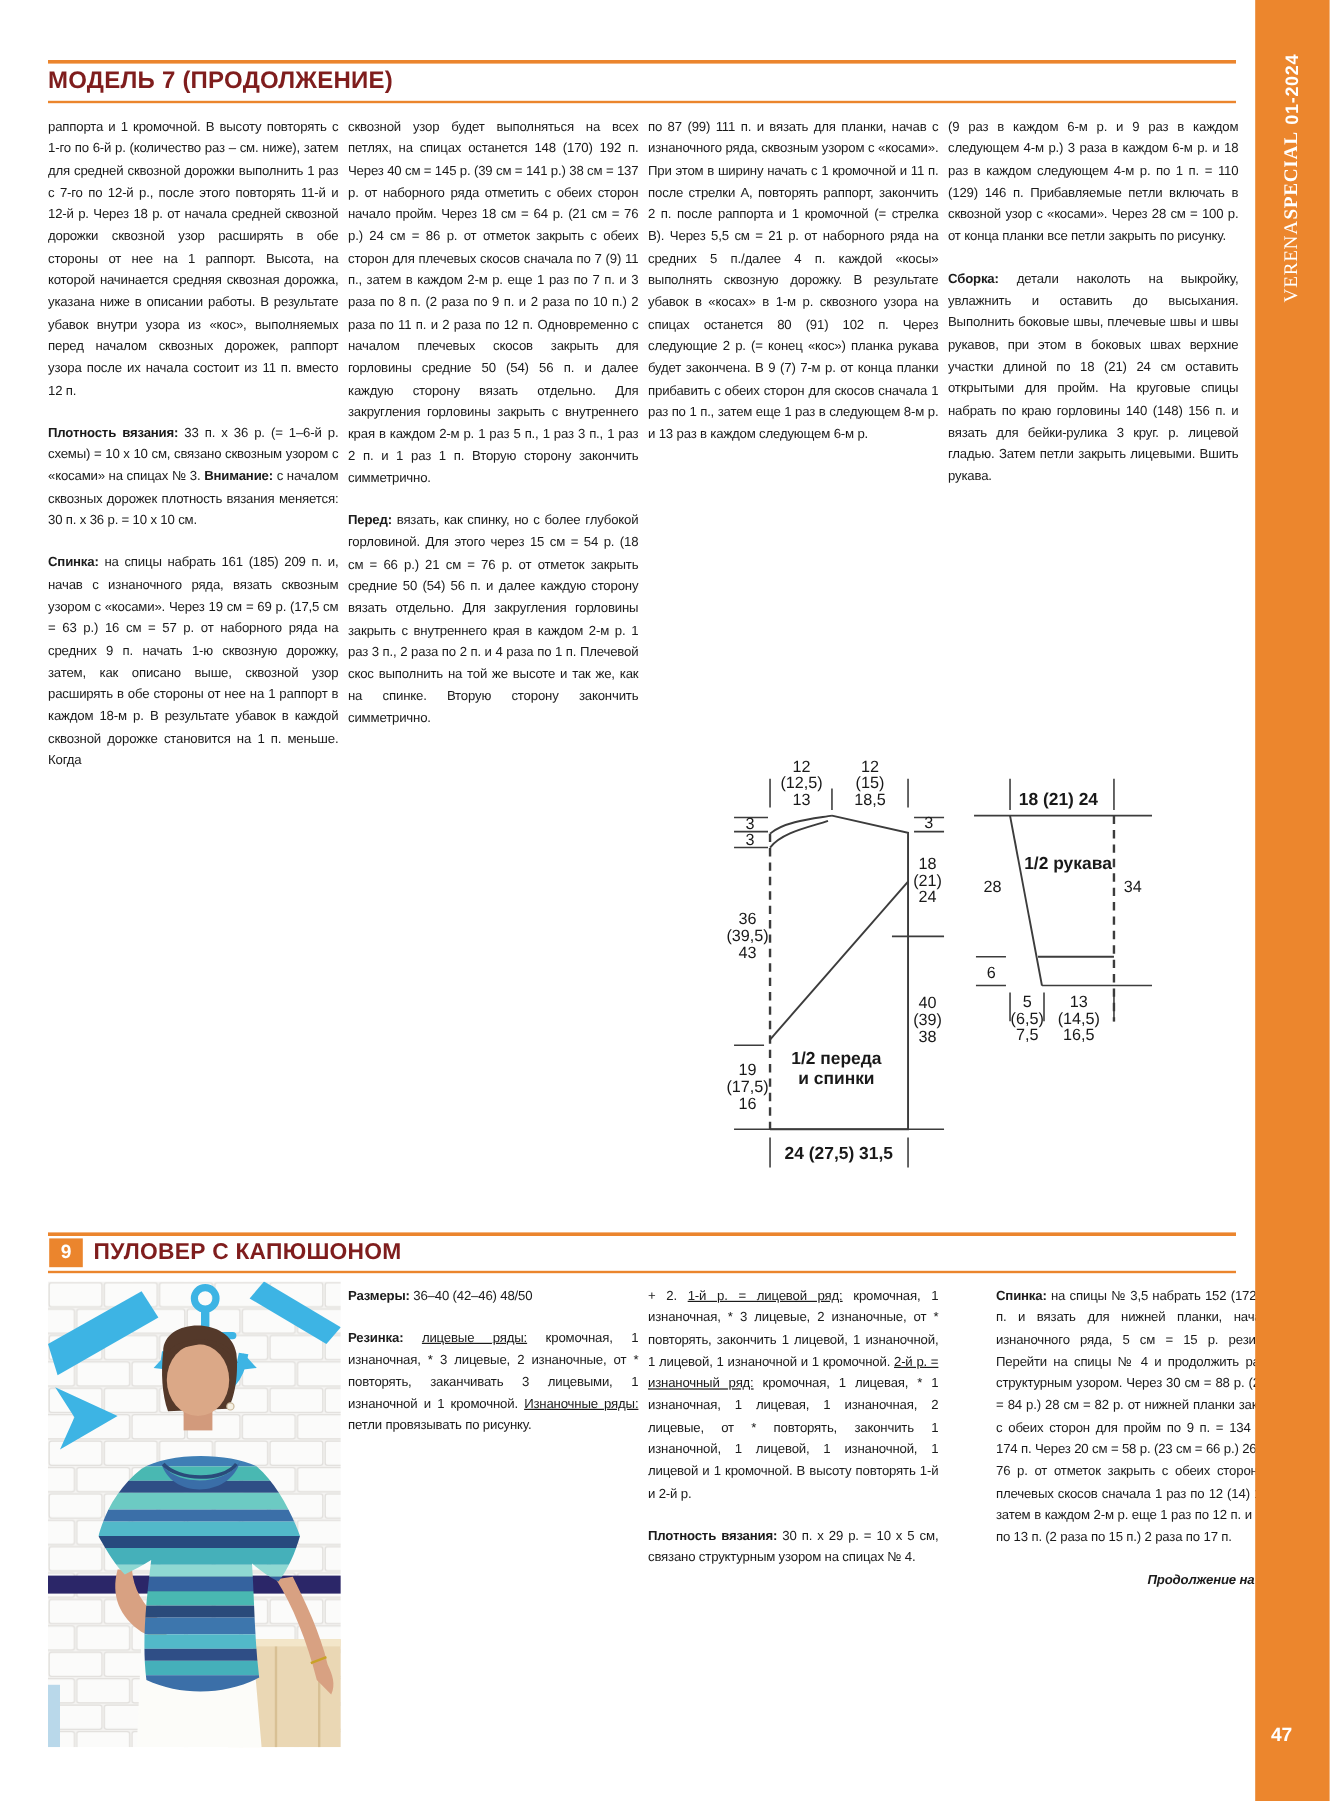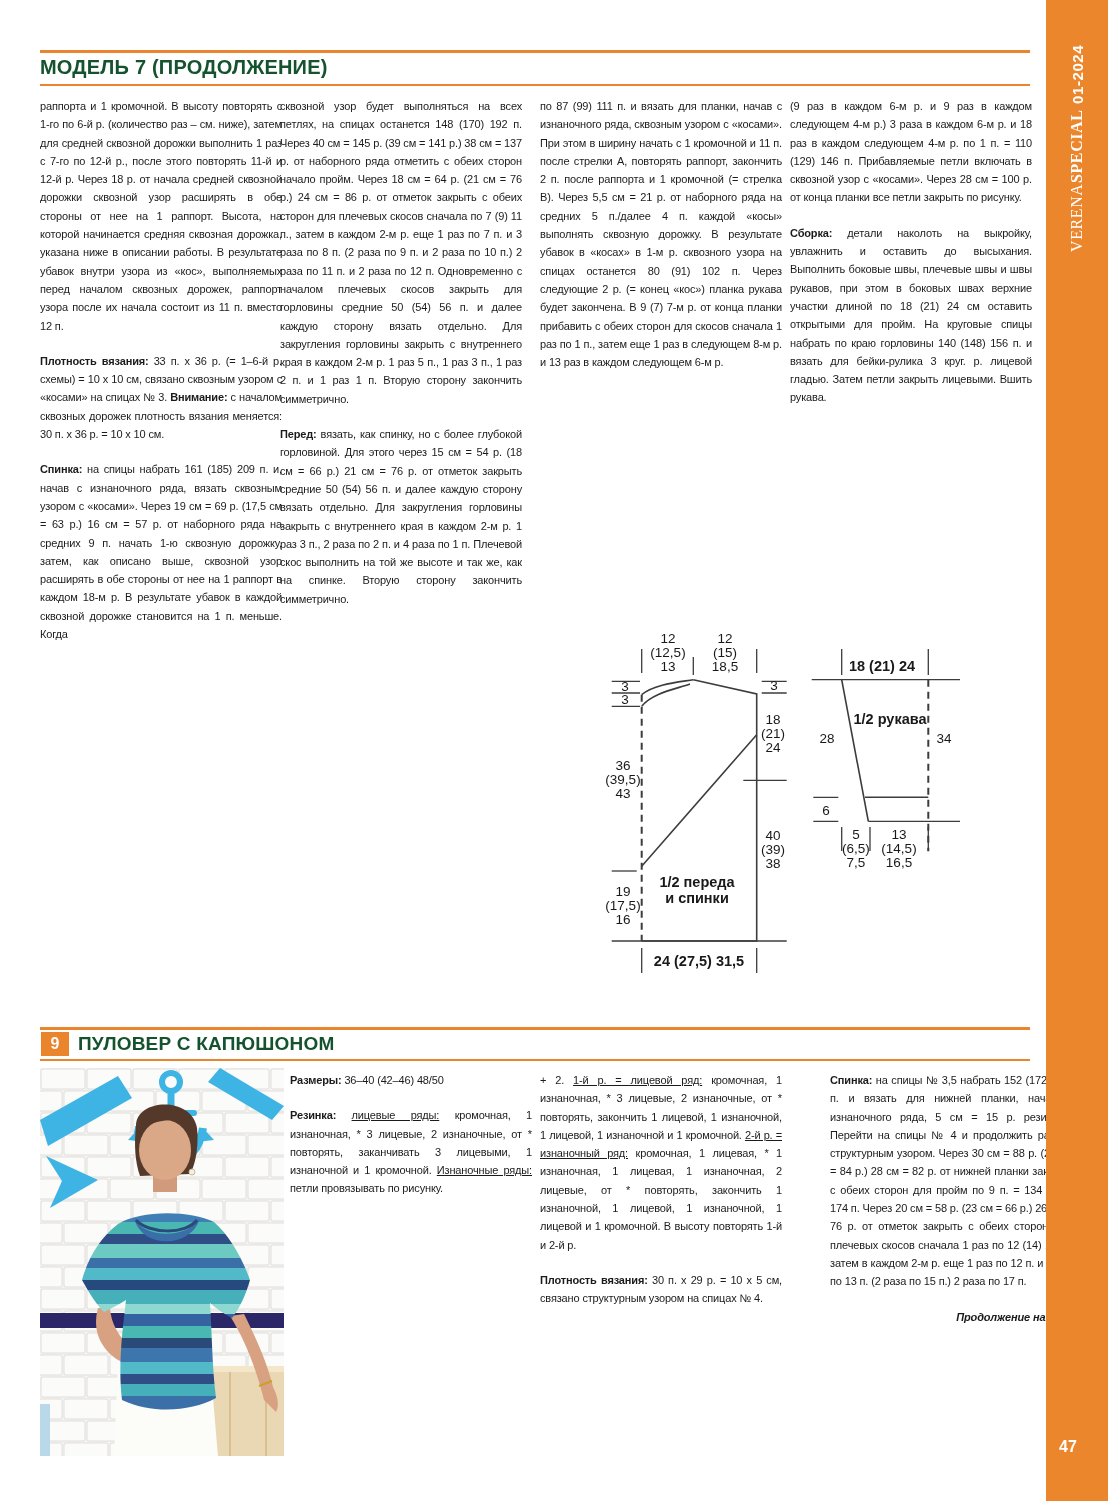--- a/index.html
+++ b/index.html
@@ -1,20 +1,20 @@
 <!DOCTYPE html>
 <html><head>
 <meta charset="utf-8">
 <style>
   html,body{margin:0;padding:0;background:#888;}
   .page{position:relative;width:1111px;height:1501px;background:#ffffff;overflow:hidden;
         font-family:"Liberation Sans", sans-serif;color:#1b1b1b;}
   .abs{position:absolute;}
   .rule{position:absolute;background:#EB852D;}
-  .h1{position:absolute;color:#14532d;font-weight:bold;font-size:20px;letter-spacing:0.2px;white-space:nowrap;}
+  .h1{position:absolute;color:#7f1d1d;font-weight:bold;font-size:20px;letter-spacing:0.2px;white-space:nowrap;}
   .col{position:absolute;width:242px;font-size:11px;line-height:18.3px;text-align:justify;letter-spacing:-0.15px;}
   .col p{margin:0 0 17px 0;}
   .col p:last-child{margin-bottom:0;}
   .b{font-weight:bold;}
   .u{text-decoration:underline;}
   .i{font-style:italic;}
   .num-box{position:absolute;background:#EB852D;color:#fff;font-weight:bold;font-size:16px;
            display:flex;align-items:center;justify-content:center;}
   .sidebar{position:absolute;left:1046px;top:0;width:62px;height:1501px;background:#EC862D;}
   .sidebar-text{position:absolute;left:1046px;top:38px;width:62px;height:220px;
@@ -35,21 +35,21 @@
 
   <div class="rule" style="left:40px;top:50px;width:990px;height:3px;"></div>
   <div class="h1" style="left:40px;top:56px;">МОДЕЛЬ 7 (ПРОДОЛЖЕНИЕ)</div>
   <div class="rule" style="left:40px;top:84px;width:990px;height:2px;"></div>
 
   <div class="col" style="left:40px;top:97px;">
       <p><span>раппорта и 1 кромочной. В высоту повторять с 1-го по 6-й р. (количество раз – см. ниже), затем для средней сквозной дорожки выполнить 1 раз с 7-го по 12-й р., после этого повторять 11-й и 12-й р. Через 18 р. от начала средней сквозной дорожки сквозной узор расширять в обе стороны от нее на 1 раппорт. Высота, на которой начинается средняя сквозная дорожка, указана ниже в описании работы. В результате убавок внутри узора из «кос», выполняемых перед началом сквозных дорожек, раппорт узора после их начала состоит из 11 п. вместо 12 п.</span></p>
       <p><span class="b">Плотность вязания:</span><span> 33 п. х 36 р. (= 1–6-й р. схемы) = 10 х 10 см, связано сквозным узором с «косами» на спицах № 3. </span><span class="b">Внимание:</span><span> с началом сквозных дорожек плотность вязания меняется: 30 п. х 36 р. = 10 х 10 см.</span></p>
       <p><span class="b">Спинка:</span><span> на спицы набрать 161 (185) 209 п. и, начав с изнаночного ряда, вязать сквозным узором с «косами». Через 19 см = 69 р. (17,5 см = 63 р.) 16 см = 57 р. от наборного ряда на средних 9 п. начать 1-ю сквозную дорожку, затем, как описано выше, сквозной узор расширять в обе стороны от нее на 1 раппорт в каждом 18-м р. В результате убавок в каждой сквозной дорожке становится на 1 п. меньше. Когда</span></p>
     </div>
-  <div class="col" style="left:280px;top:97px;">
+  <div class="col" style="left:290px;top:97px;">
       <p><span>сквозной узор будет выполняться на всех петлях, на спицах останется 148 (170) 192 п. Через 40 см = 145 р. (39 см = 141 р.) 38 см = 137 р. от наборного ряда отметить с обеих сторон начало пройм. Через 18 см = 64 р. (21 см = 76 р.) 24 см = 86 р. от отметок закрыть с обеих сторон для плечевых скосов сначала по 7 (9) 11 п., затем в каждом 2-м р. еще 1 раз по 7 п. и 3 раза по 8 п. (2 раза по 9 п. и 2 раза по 10 п.) 2 раза по 11 п. и 2 раза по 12 п. Одновременно с началом плечевых скосов закрыть для горловины средние 50 (54) 56 п. и далее каждую сторону вязать отдельно. Для закругления горловины закрыть с внутреннего края в каждом 2-м р. 1 раз 5 п., 1 раз 3 п., 1 раз 2 п. и 1 раз 1 п. Вторую сторону закончить симметрично.</span></p>
       <p><span class="b">Перед:</span><span> вязать, как спинку, но с более глубокой горловиной. Для этого через 15 см = 54 р. (18 см = 66 р.) 21 см = 76 р. от отметок закрыть средние 50 (54) 56 п. и далее каждую сторону вязать отдельно. Для закругления горловины закрыть с внутреннего края в каждом 2-м р. 1 раз 3 п., 2 раза по 2 п. и 4 раза по 1 п. Плечевой скос выполнить на той же высоте и так же, как на спинке. Вторую сторону закончить симметрично.</span></p>
     </div>
   <div class="col" style="left:540px;top:97px;">
       <p><span>по 87 (99) 111 п. и вязать для планки, начав с изнаночного ряда, сквозным узором с «косами». При этом в ширину начать с 1 кромочной и 11 п. после стрелки А, повторять раппорт, закончить 2 п. после раппорта и 1 кромочной (= стрелка В). Через 5,5 см = 21 р. от наборного ряда на средних 5 п./далее 4 п. каждой «косы» выполнять сквозную дорожку. В результате убавок в «косах» в 1-м р. сквозного узора на спицах останется 80 (91) 102 п. Через следующие 2 р. (= конец «кос») планка рукава будет закончена. В 9 (7) 7-м р. от конца планки прибавить с обеих сторон для скосов сначала 1 раз по 1 п., затем еще 1 раз в следующем 8-м р. и 13 раз в каждом следующем 6-м р.</span></p>
     </div>
   <div class="col" style="left:790px;top:97px;">
       <p><span>(9 раз в каждом 6-м р. и 9 раз в каждом следующем 4-м р.) 3 раза в каждом 6-м р. и 18 раз в каждом следующем 4-м р. по 1 п. = 110 (129) 146 п. Прибавляемые петли включать в сквозной узор с «косами». Через 28 см = 100 р. от конца планки все петли закрыть по рисунку.</span></p>
       <p><span class="b">Сборка:</span><span> детали наколоть на выкройку, увлажнить и оставить до высыхания. Выполнить боковые швы, плечевые швы и швы рукавов, при этом в боковых швах верхние участки длиной по 18 (21) 24 см оставить открытыми для пройм. На круговые спицы набрать по краю горловины 140 (148) 156 п. и вязать для бейки-рулика 3 круг. р. лицевой гладью. Затем петли закрыть лицевыми. Вшить рукава.</span></p>
     </div>

